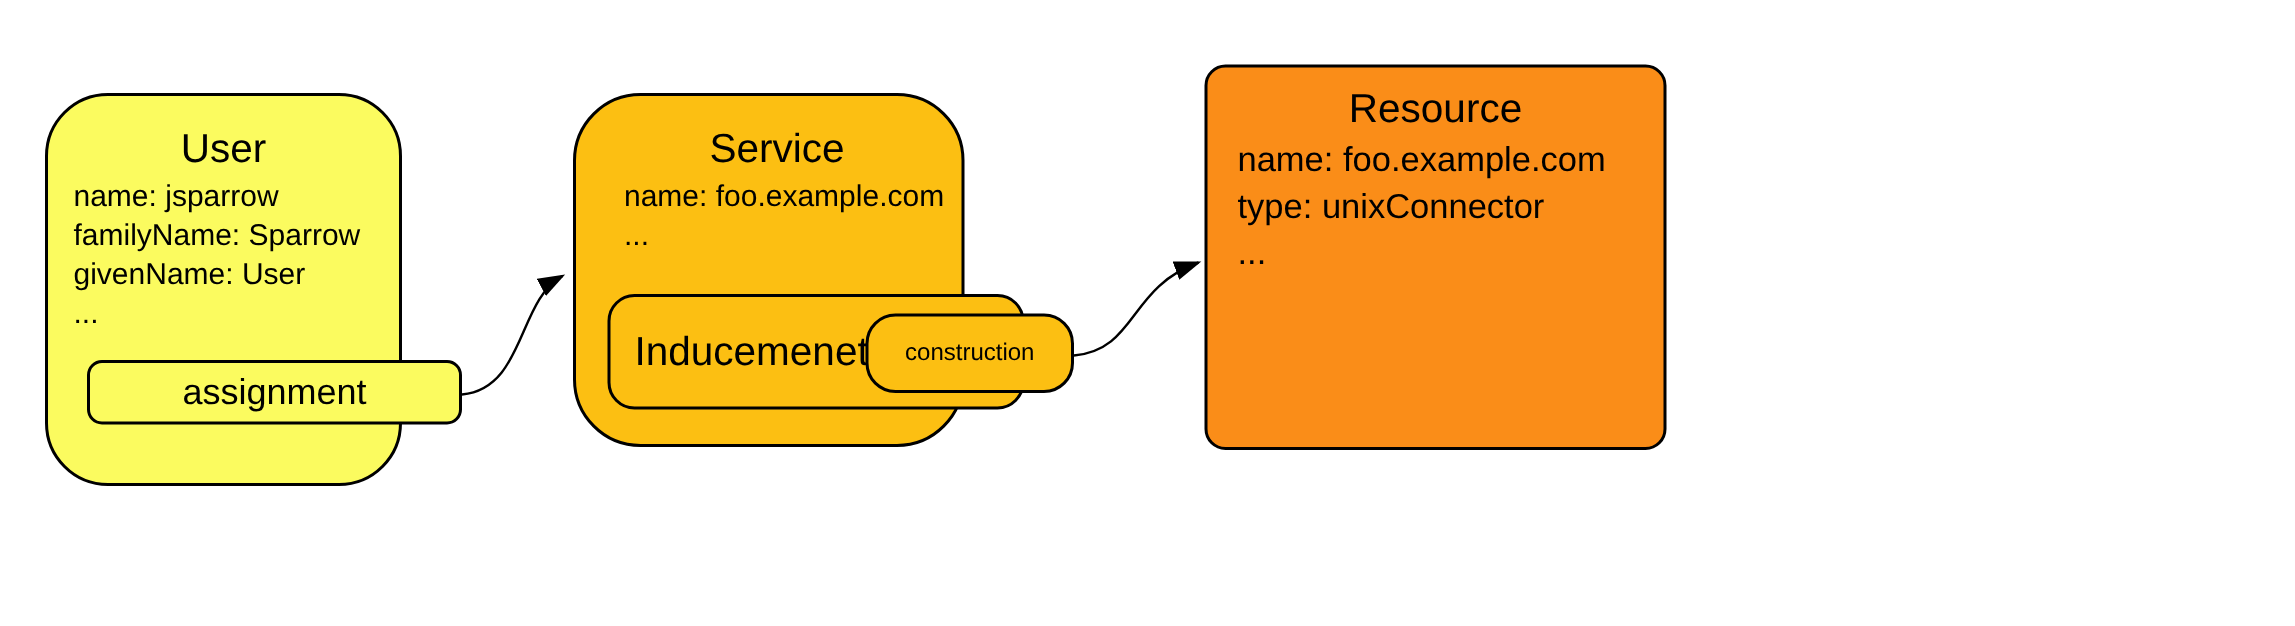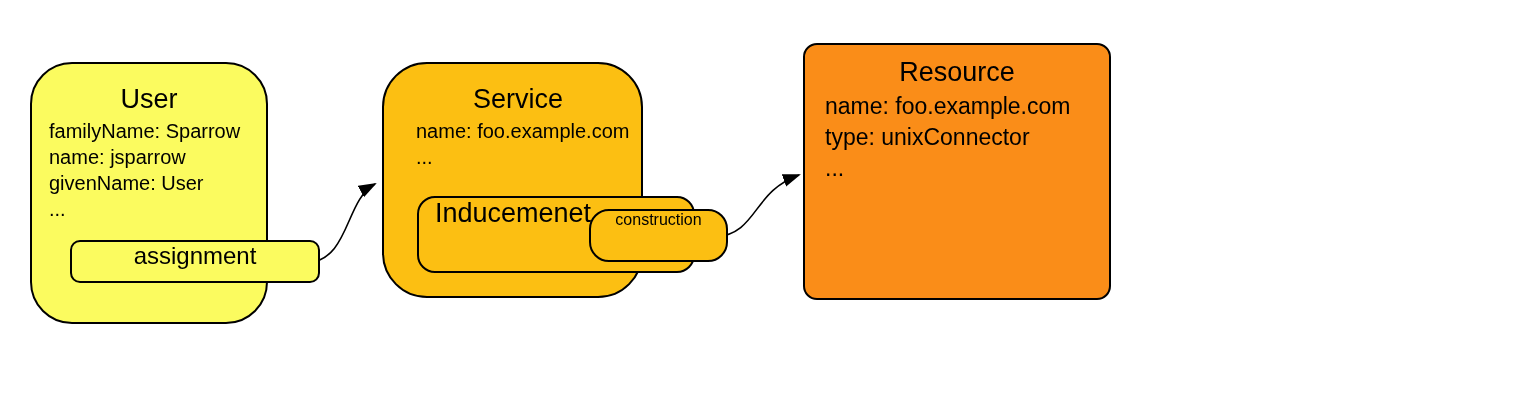--- a/index.html
+++ b/index.html
@@ -68,22 +68,22 @@
     font-size: 23px;
     line-height: 31px;
     padding-left: 20px;
   }
 
   .sub-node {
     position: absolute;
     box-sizing: border-box;
     border: 2px solid var(--stroke, #000000);
     display: flex;
+    align-items: center;
     white-space: nowrap;
-    margin-left: 12px;
   }
   .sub-assignment {
     left: 58px; top: 240px;
     width: 250px; height: 43px;
     border-radius: 10px;
     background: var(--node-yellow, #fbfb5f);
     justify-content: center;
     font-size: 24px;
     z-index: 3;
   }
@@ -117,22 +117,22 @@
         <path d="M0,0 L18,6.5 L0,13 Z" fill="#000000"></path>
       </marker>
     </defs>
     <path d="M308,263 C350,259 345,200 375,184" fill="none" stroke="#000000" stroke-width="1.6" marker-end="url(#arrowhead)"></path>
     <path d="M716,237 C758,233 752,192 799,175" fill="none" stroke="#000000" stroke-width="1.6" marker-end="url(#arrowhead)"></path>
   </svg>
 
   <div class="node node-user">
     <div class="node-title">User</div>
     <div class="node-attrs">
+      <div>name: jsparrow</div>
       <div>familyName: Sparrow</div>
-      <div>name: jsparrow</div>
       <div>givenName: User</div>
       <div>...</div>
     </div>
   </div>
 
   <div class="sub-node sub-assignment">
     <span>assignment</span>
   </div>
 
   <div class="node node-service">

